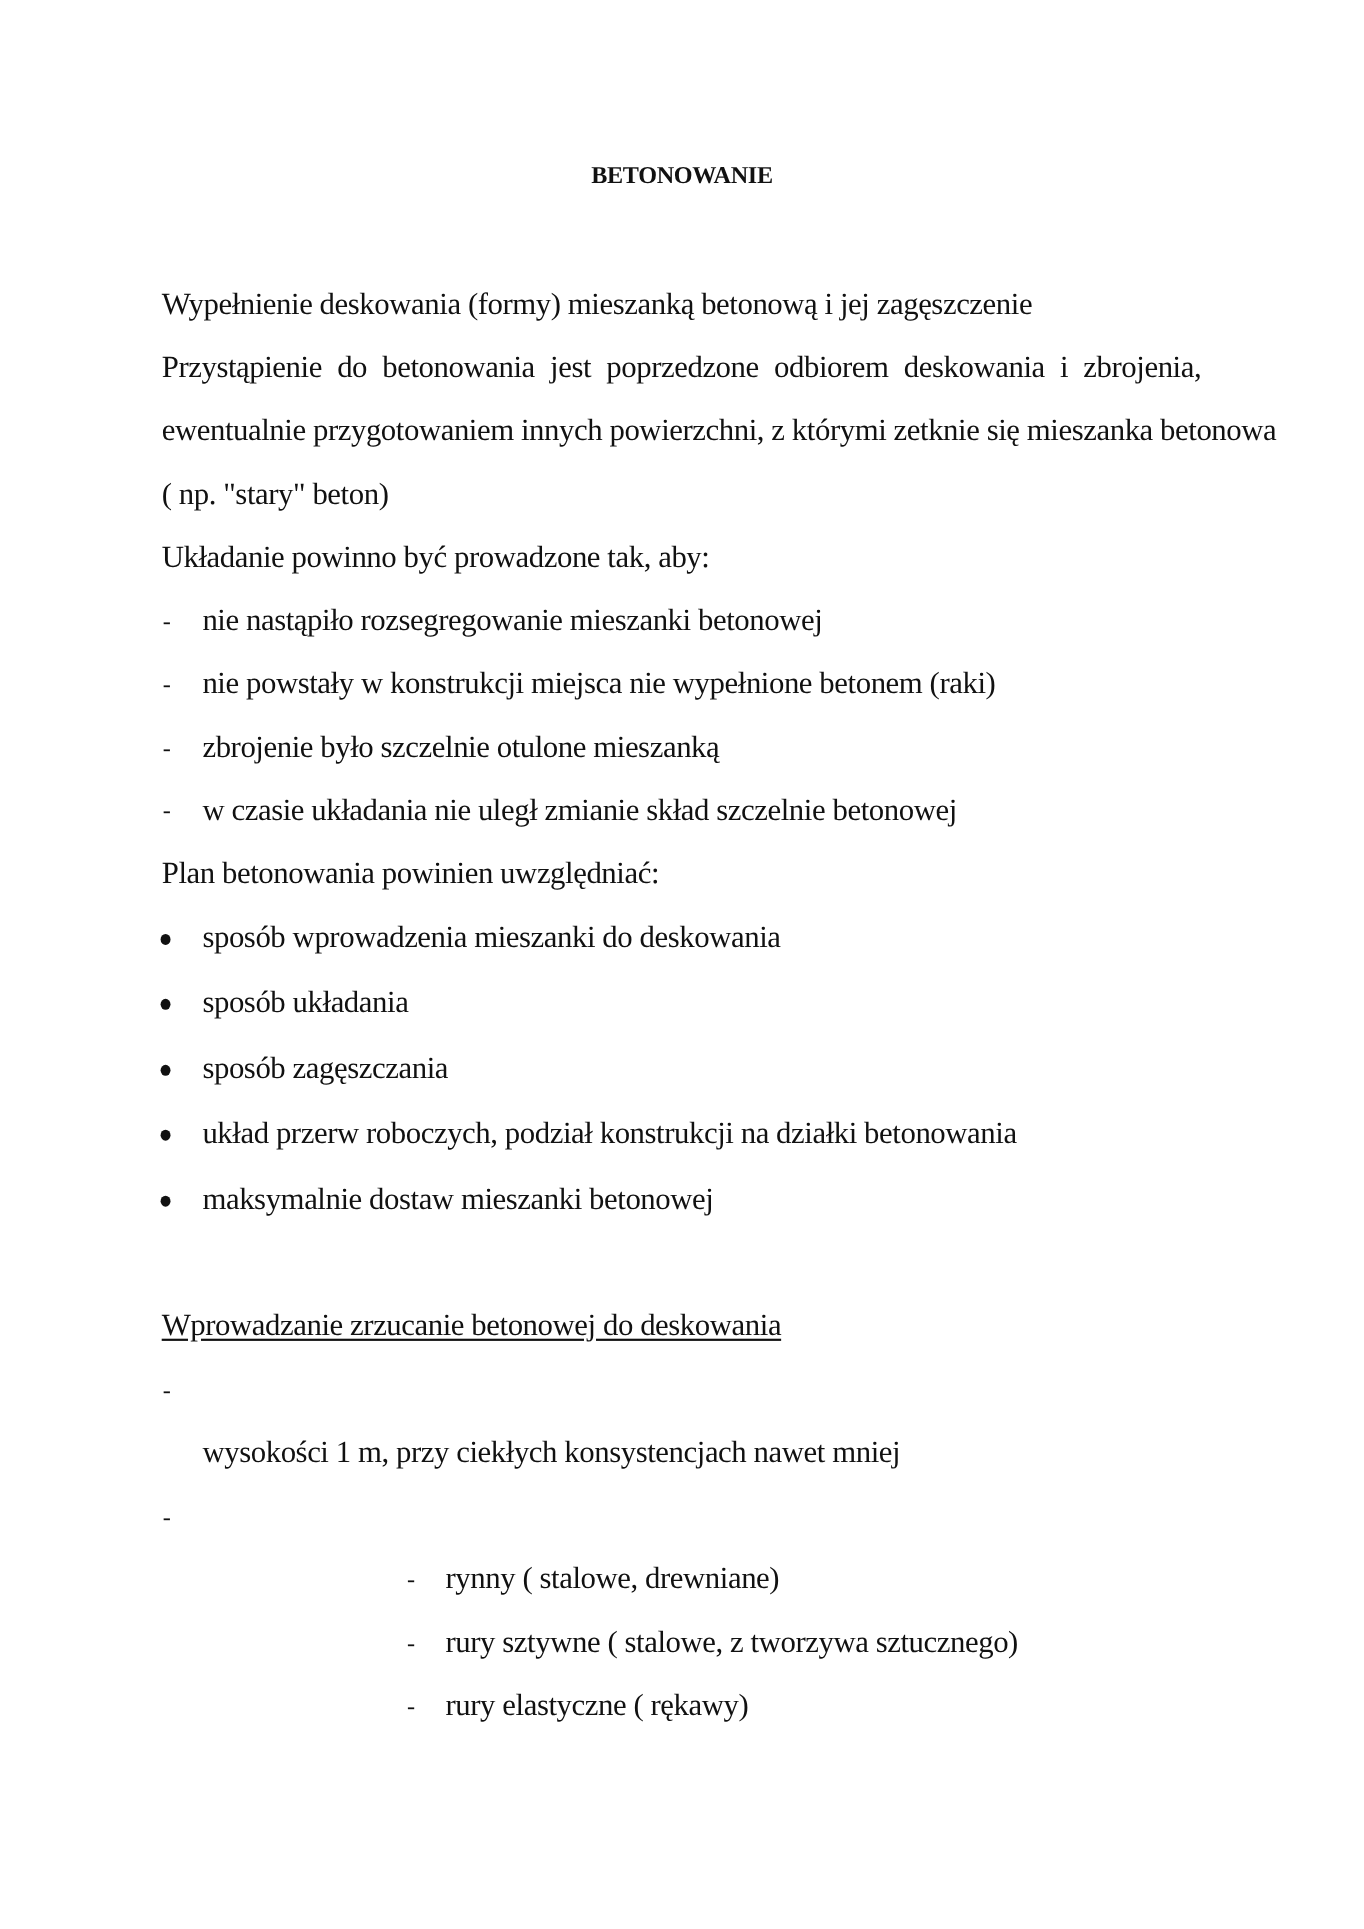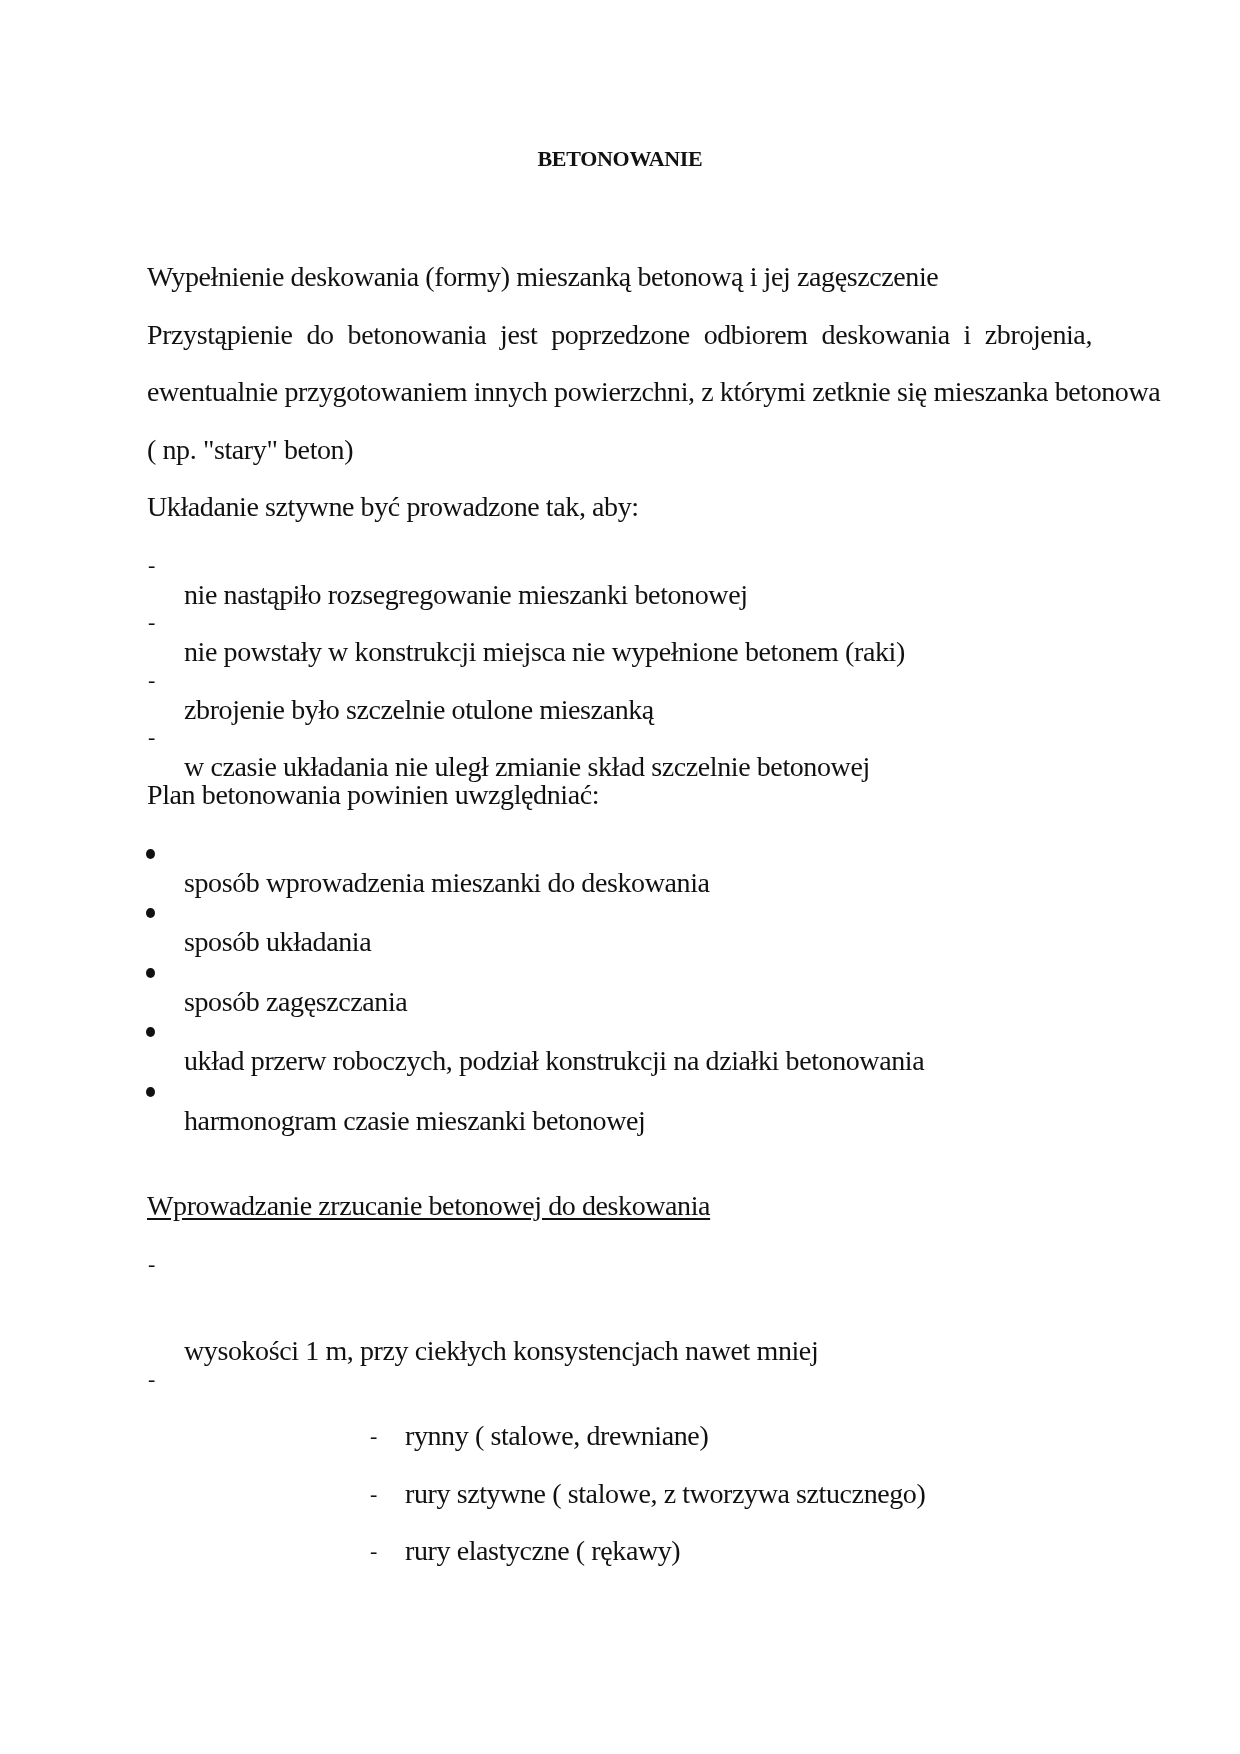--- a/index.html
+++ b/index.html
@@ -8,39 +8,39 @@
   .page { position: absolute; left: 0; top: 0; width: 1240px; height: 1548px; background: #fff; }
   .title { position: absolute; left: 0; width: 1240px; top: 146px; text-align: center;
            font-weight: bold; font-size: 22px; letter-spacing: -0.3px; }
   .line { position: absolute; font-size: 28px; line-height: 28px; white-space: nowrap; letter-spacing: -0.4px; }
   .p { left: 147px; }
   .justify { left: 147px; width: 945px; text-align: justify; text-align-last: justify; white-space: normal; }
   .marker { position: absolute; font-size: 22px; line-height: 28px; }
   .dash-marker { left: 148px; }
   .dot-marker { left: 146px; }
   .dot { display: inline-block; width: 9px; height: 10px; border-radius: 50%; background: #111; position: relative; top: -1px; }
-  .item { left: 184px; margin-top: 30px; }
+  .item { left: 184px; }
   .nested-marker { left: 370px; }
   .nested-item { left: 405px; }
   .heading { left: 147px; text-decoration: underline; text-underline-offset: 3px; }
 </style>
 </head>
 <body>
 
 <div class="page">
 
   <div class="title">BETONOWANIE</div>
 
   <div class="line p" style="top:263px">Wypełnienie deskowania (formy) mieszanką betonową i jej zagęszczenie</div>
 
   <div class="line justify" style="top:321px">Przystąpienie do betonowania jest poprzedzone odbiorem deskowania i zbrojenia,</div>
   <div class="line p" style="top:378px">ewentualnie przygotowaniem innych powierzchni, z którymi zetknie się mieszanka betonowa</div>
   <div class="line p" style="top:436px">( np. "stary" beton)</div>
 
-  <div class="line p" style="top:493px">Układanie sztywne być prowadzone tak, aby:</div>
+  <div class="line p" style="top:493px">Układanie powinno być prowadzone tak, aby:</div>
 
   <div>
     <span class="marker dash-marker" style="top:551px">-</span>
     <div class="line item" style="top:551px">nie nastąpiło rozsegregowanie mieszanki betonowej</div>
     <span class="marker dash-marker" style="top:608px">-</span>
     <div class="line item" style="top:608px">nie powstały w konstrukcji miejsca nie wypełnione betonem (raki)</div>
     <span class="marker dash-marker" style="top:666px">-</span>
     <div class="line item" style="top:666px">zbrojenie było szczelnie otulone mieszanką</div>
     <span class="marker dash-marker" style="top:723px">-</span>
     <div class="line item" style="top:723px">w czasie układania nie uległ zmianie skład szczelnie betonowej</div>
@@ -51,21 +51,21 @@
   <div>
     <span class="marker dot-marker" style="top:839px"><span class="dot"></span></span>
     <div class="line item" style="top:839px">sposób wprowadzenia mieszanki do deskowania</div>
     <span class="marker dot-marker" style="top:898px"><span class="dot"></span></span>
     <div class="line item" style="top:898px">sposób układania</div>
     <span class="marker dot-marker" style="top:958px"><span class="dot"></span></span>
     <div class="line item" style="top:958px">sposób zagęszczania</div>
     <span class="marker dot-marker" style="top:1017px"><span class="dot"></span></span>
     <div class="line item" style="top:1017px">układ przerw roboczych, podział konstrukcji na działki betonowania</div>
     <span class="marker dot-marker" style="top:1077px"><span class="dot"></span></span>
-    <div class="line item" style="top:1077px">harmonogram czasie mieszanki betonowej</div>
+    <div class="line item" style="top:1077px">maksymalnie dostaw mieszanki betonowej</div>
   </div>
 
   <div class="line heading" style="top:1192px">Wprowadzanie zrzucanie betonowej do deskowania</div>
 
   <span class="marker dash-marker" style="top:1250px">-</span>
   <div class="line item" style="top:1307px">wysokości 1 m, przy ciekłych konsystencjach nawet mniej</div>
 
   <span class="marker dash-marker" style="top:1365px">-</span>
 
   <div>

